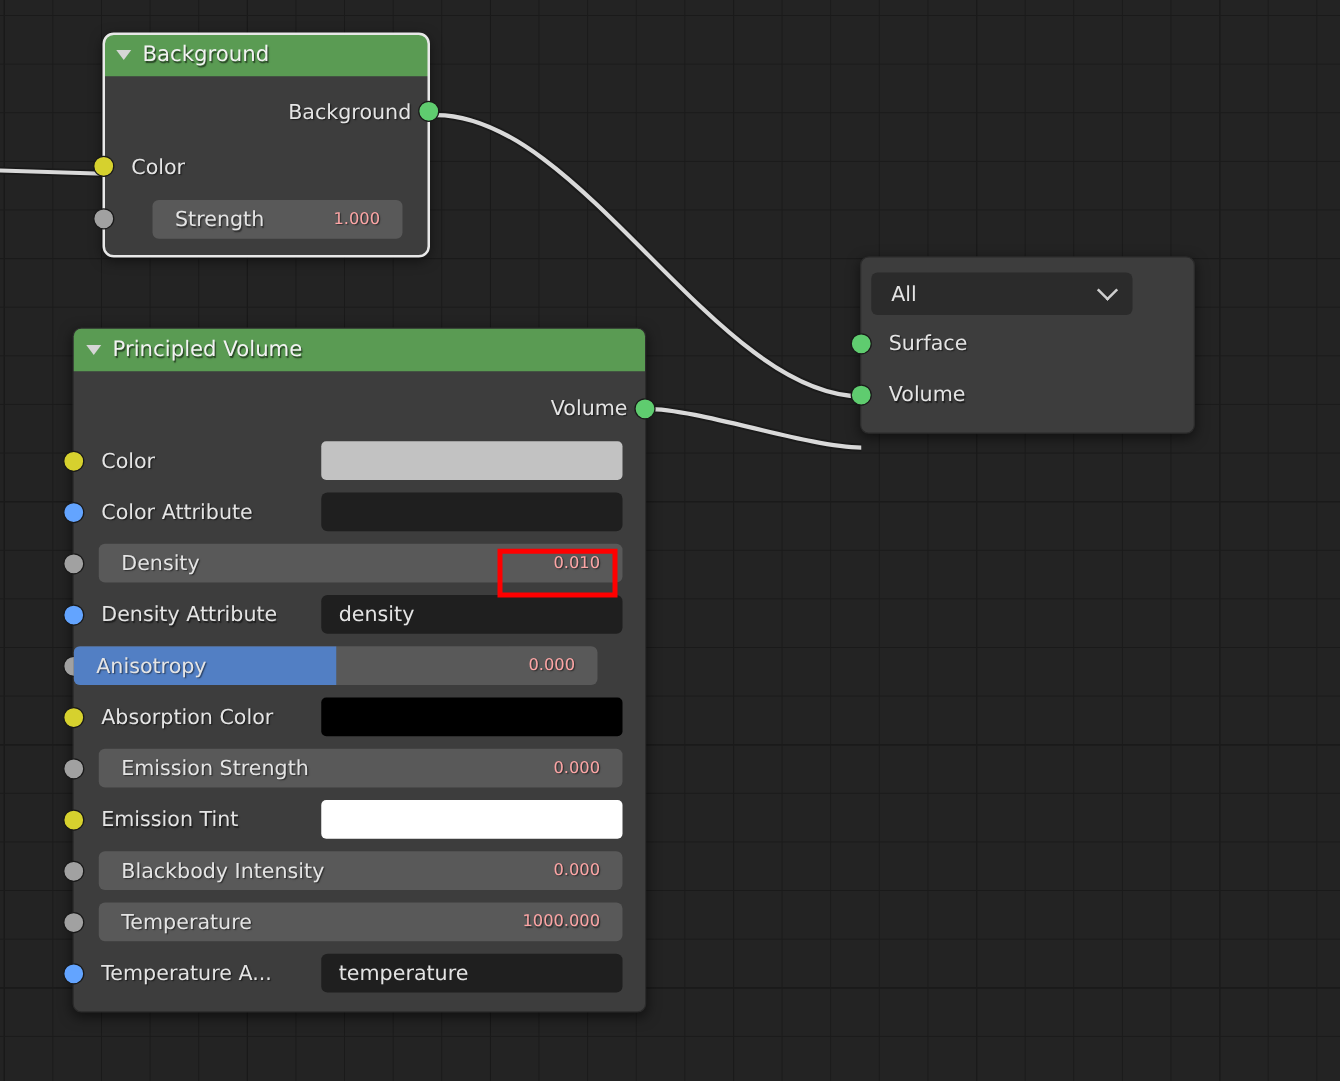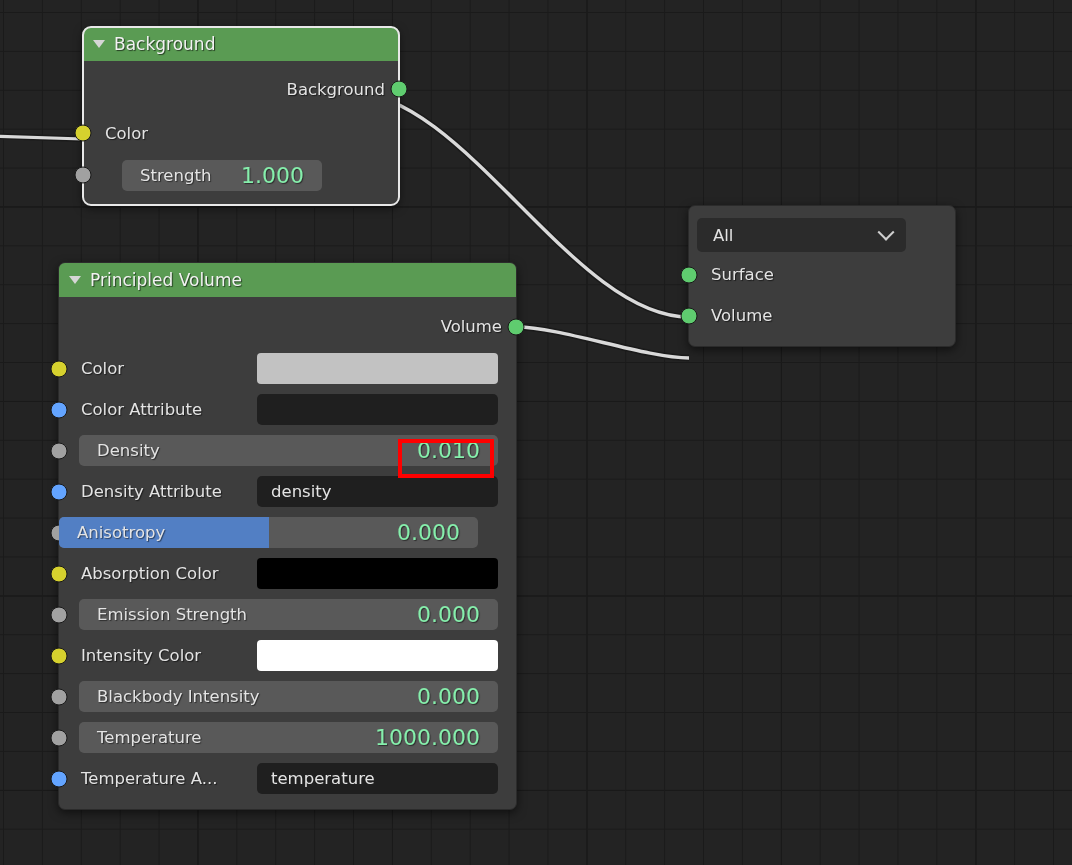--- a/index.html
+++ b/index.html
@@ -130,21 +130,21 @@
     background: #595959;
     justify-content: space-between;
     padding: 0 18px;
   }
   .wid-value .vlabel {
     color: #e4e4e4; font-size: 16.5px;
     text-shadow: 1px 1px 1px rgba(0,0,0,0.5);
     position: relative; z-index: 2;
   }
   .wid-value .vnum {
-    color: #86efac; font-size: 22px;
+    color: #fca5a5; font-size: 13px;
     text-shadow: 1px 1px 1px rgba(0,0,0,0.5);
     position: relative; z-index: 2;
   }
   .slider-fill {
     position: absolute; left: 0; top: 0; bottom: 0;
     background: #527fc4;
     z-index: 1;
   }
 
   .wid-text {                  
@@ -188,21 +188,21 @@
   <path d="M -10,136 L 83,139" fill="none" stroke="#1a1a1a" stroke-width="6"></path>
   <path d="M -10,136 L 83,139" fill="none" stroke="#d9d9d9" stroke-width="3.2"></path>
 
   <path d="M 349,92 C 465,92 573,317 689,317" fill="none" stroke="#1a1a1a" stroke-width="6.5"></path>
   <path d="M 349,92 C 465,92 573,317 689,317" fill="none" stroke="#d9d9d9" stroke-width="3.4"></path>
 
   <path d="M 517,327 C 560,327 646,358 689,358" fill="none" stroke="#1a1a1a" stroke-width="6.5"></path>
   <path d="M 517,327 C 560,327 646,358 689,358" fill="none" stroke="#d9d9d9" stroke-width="3.4"></path>
 </svg>
 
-<div class="node selected" id="node-background" style="left:83px; top:27px; width:316px;">
+<div class="node selected" id="node-background" style="left:83px; top:27px; width:260px;">
   <div class="node-header green">
     <span class="tri"></span>
     <span class="node-title">Background</span>
   </div>
   <div class="node-body">
 
     <div class="row out" style="height:44px;">
       <span class="sock-label">Background</span>
       <span class="socket right sock-green" style="top:22px;"></span>
     </div>
@@ -283,21 +283,21 @@
     <div class="row">
       <span class="socket left sock-grey"></span>
       <div class="widget wid-value" style="margin-left:20px; width:419px;">
         <span class="vlabel">Emission Strength</span>
         <span class="vnum">0.000</span>
       </div>
     </div>
 
     <div class="row">
       <span class="socket left sock-yellow"></span>
-      <span class="sock-label in-label">Intensity Color</span>
+      <span class="sock-label in-label">Emission Tint</span>
       <div class="widget wid-swatch" style="position:absolute; left:198px; width:241px; background:#ffffff;"></div>
     </div>
 
     <div class="row">
       <span class="socket left sock-grey"></span>
       <div class="widget wid-value" style="margin-left:20px; width:419px;">
         <span class="vlabel">Blackbody Intensity</span>
         <span class="vnum">0.000</span>
       </div>
     </div>

